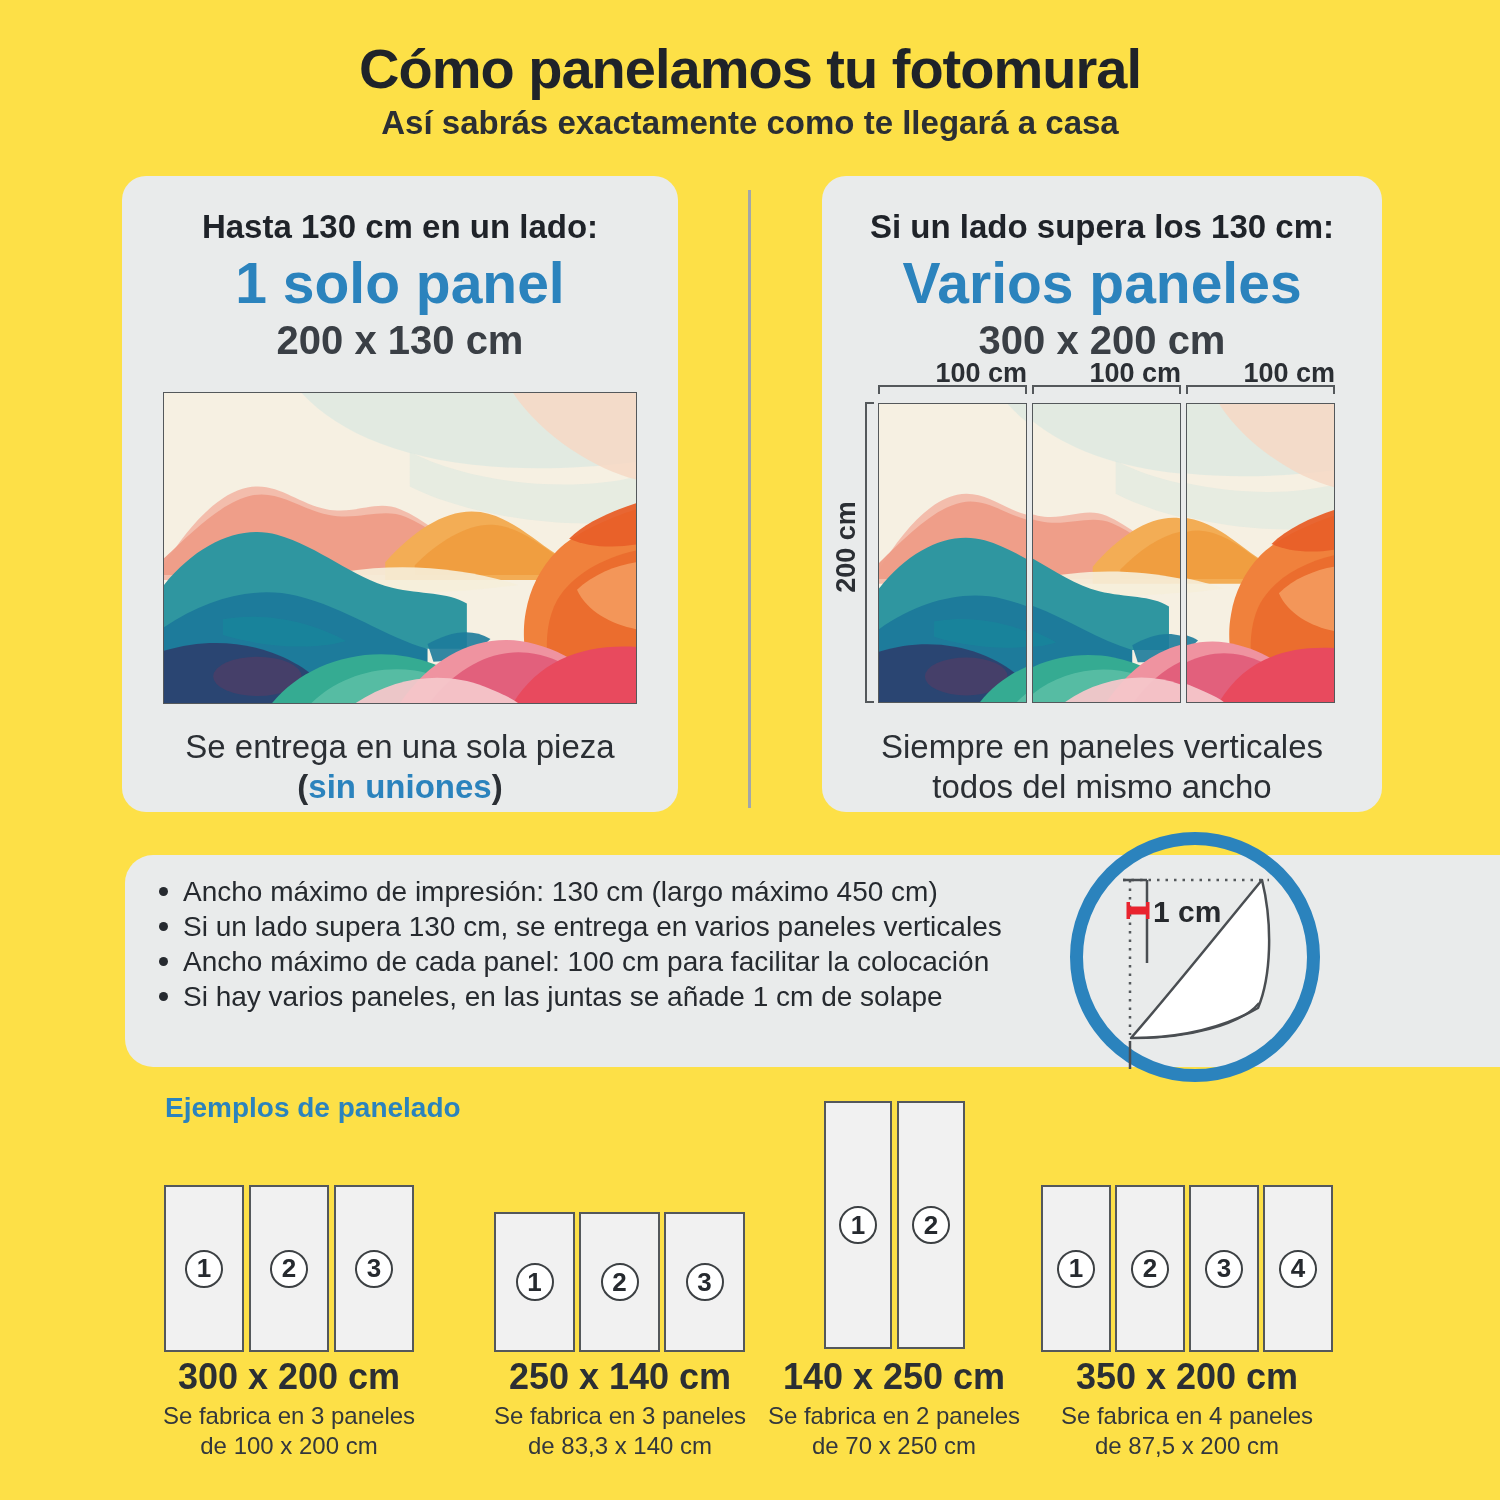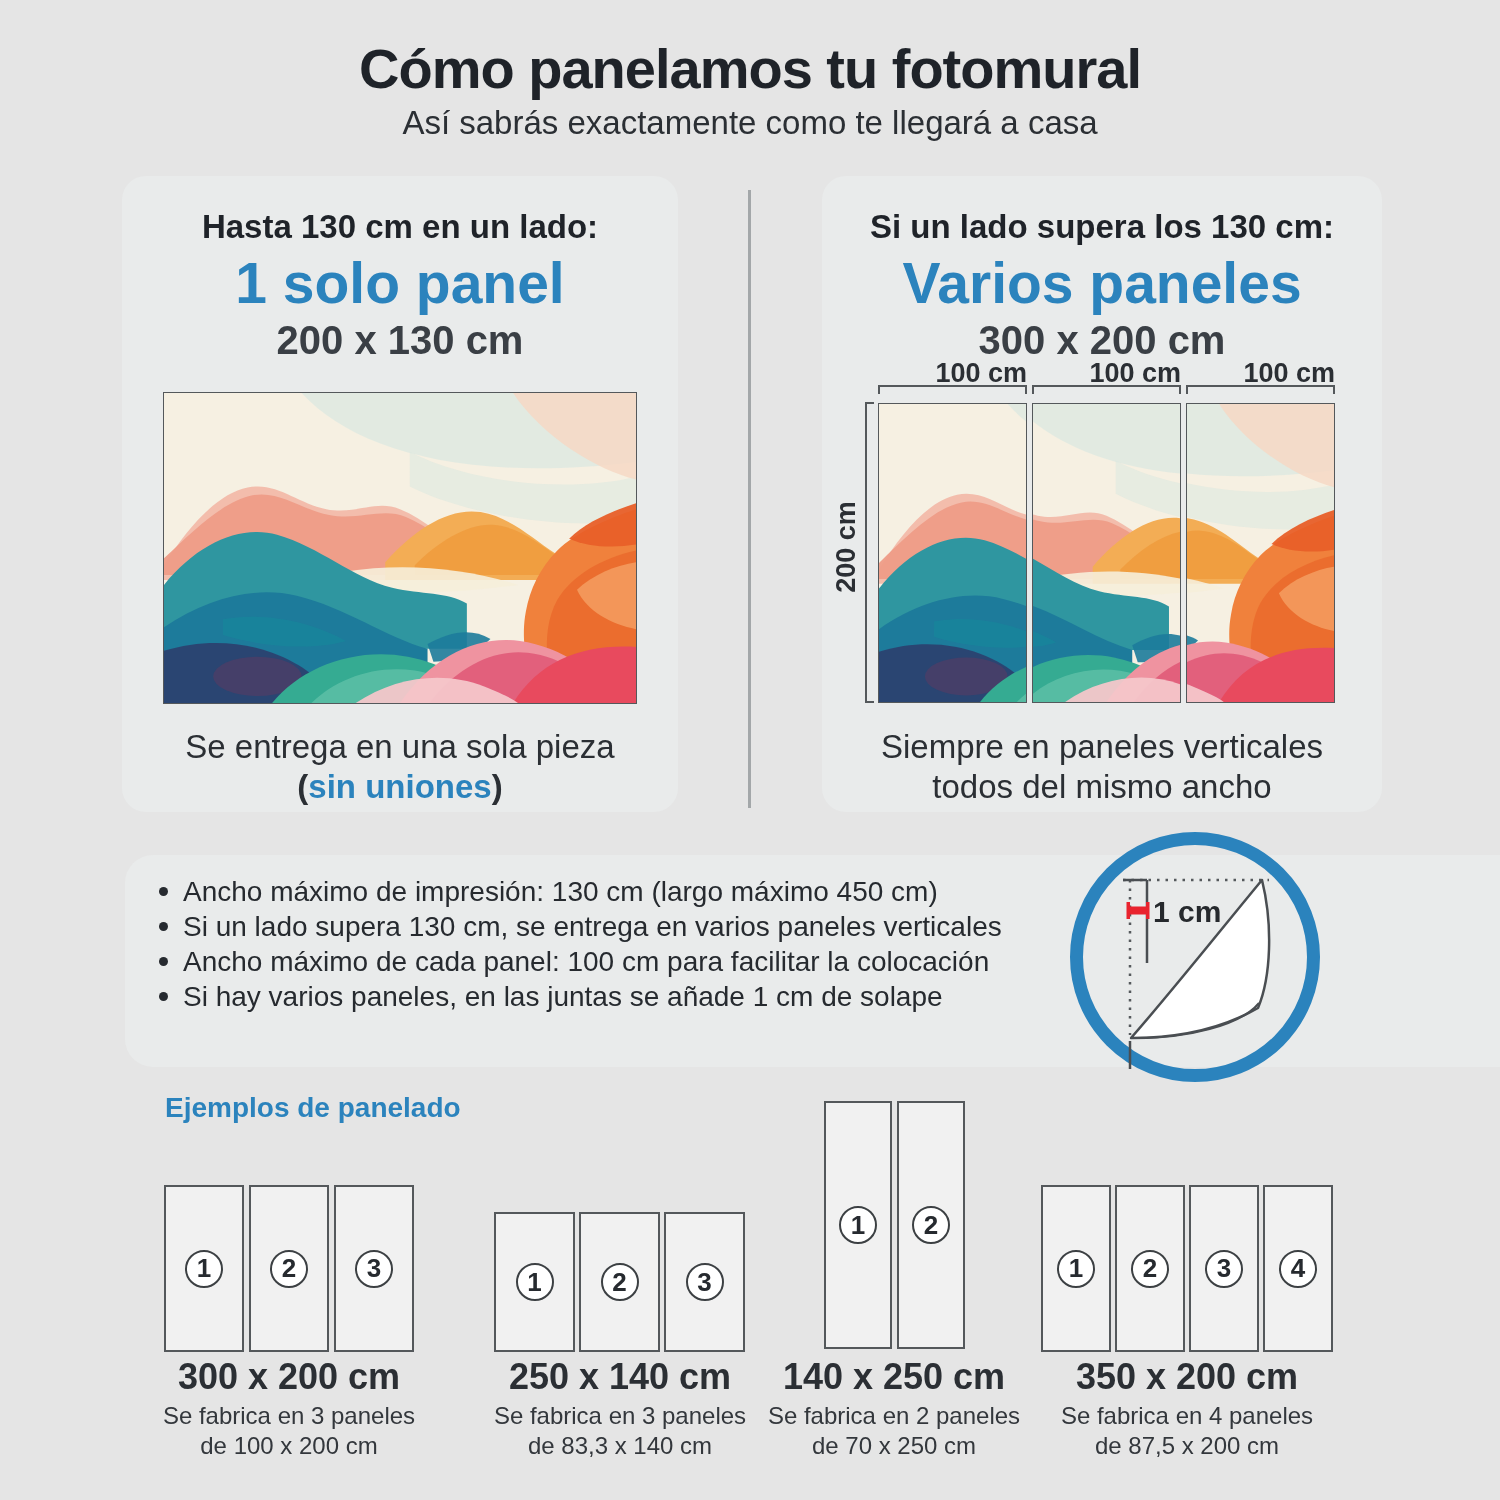--- a/index.html
+++ b/index.html
@@ -1,23 +1,23 @@
 <!DOCTYPE html>
 <html><head>
 <meta charset="utf-8">
 <style>
   html,body{margin:0;padding:0;background:#ffffff;}
-  .canvas{position:relative;width:1500px;height:1500px;background:#e5e5e5;overflow:hidden;
+  .canvas{position:relative;width:1500px;height:1500px;background:#fde047;overflow:hidden;
           font-family:"Liberation Sans","DejaVu Sans",sans-serif;color:#22262b;}
 
   
   .title{position:absolute;left:0;top:36px;width:1500px;text-align:center;
          font-size:56px;font-weight:bold;letter-spacing:-1px;color:#1f2329;}
   .subtitle{position:absolute;left:0;top:104px;width:1500px;text-align:center;
-            font-size:33px;font-weight:normal;color:#2b2f34;}
+            font-size:33px;font-weight:bold;color:#2b2f34;}
 
   
   .card{position:absolute;top:176px;height:636px;background:#e9ebeb;border-radius:24px;}
   .card-left{left:122px;width:556px;}
   .card-right{left:822px;width:560px;}
   .vdivider{position:absolute;left:748px;top:190px;width:3px;height:618px;background:#a3a7a9;}
 
   .card-cond{position:absolute;left:0;top:32px;width:100%;text-align:center;
              font-size:33px;font-weight:bold;color:#1f2329;}
   .card-result{position:absolute;left:0;top:74px;width:100%;text-align:center;

